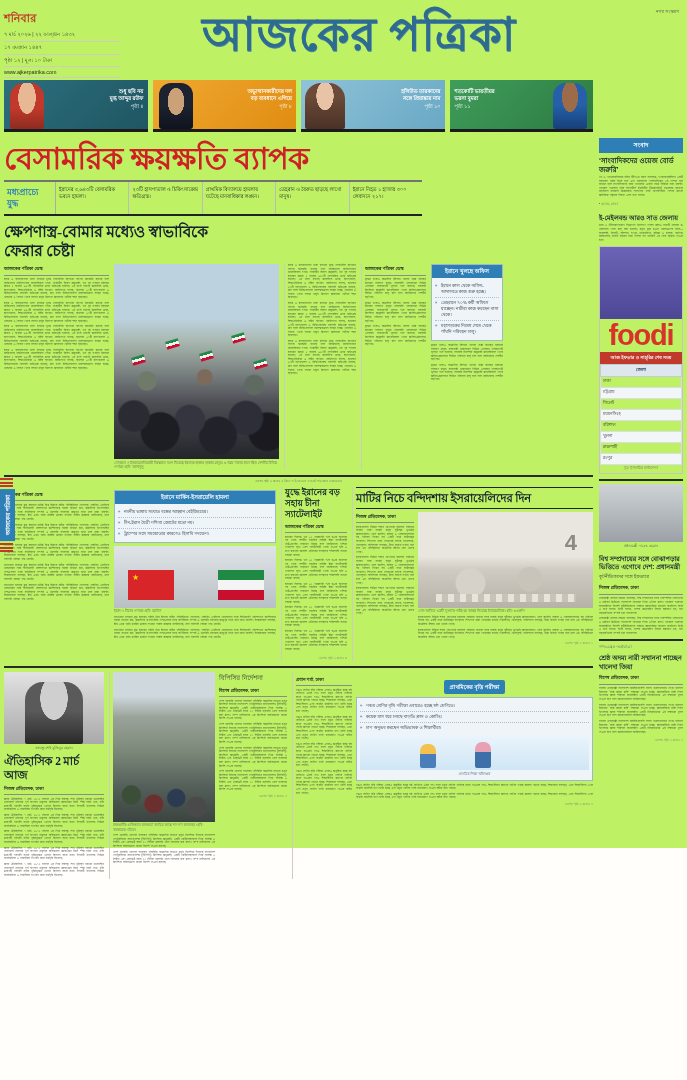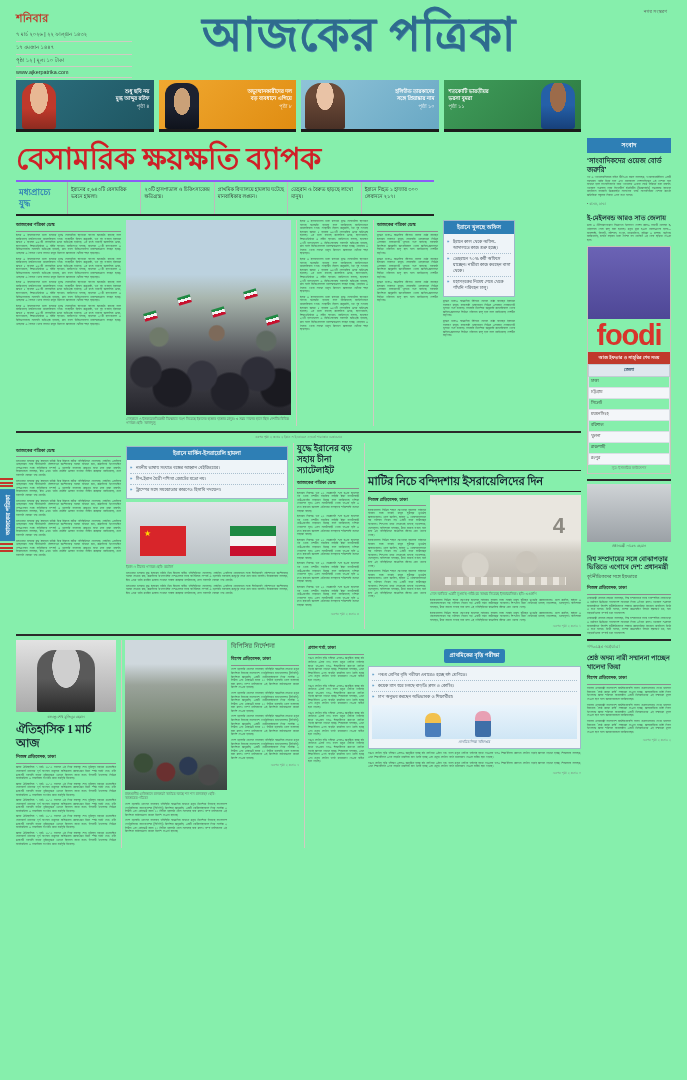--- a/index.html
+++ b/index.html
@@ -3,21 +3,21 @@
 <meta charset="utf-8">
 <style>
   * { box-sizing: border-box; margin:0; padding:0; }
   html,body { background:#f0efea; }
   body {
     width:687px; height:1080px; position:relative;
     font-family:"Liberation Sans", sans-serif;
     background:#fffefb;
     overflow:hidden;
   }
-  .page { width:687px; height:1080px; position:relative; background:#86efac; padding:0 16px; }
+  .page { width:687px; height:848px; position:relative; background:#bef264; padding:0 4px; }
 
   
   .copy { font-size:2.6px; line-height:3.6px; color:#3a3a3a; text-align:justify;
           word-spacing:0.4px; letter-spacing:0.05px; }
   .copy p { margin-bottom:2px; }
   .rule-d { height:2px; background:#2a2a2a; }
 
   
   .masthead { display:flex; align-items:flex-start; padding:6px 0 2px; position:relative; height:78px;}
   .mast-left { width:116px; padding-top:4px;}
@@ -53,21 +53,21 @@
   .p4 { background:linear-gradient(135deg,#3f9d5a,#2d7a42); }
   .p4 .face { right:6px; left:auto; background:radial-gradient(ellipse at 50% 30%, #9c6b4a 0 33%, transparent 34%),
                linear-gradient(#2560a8 48%, #17407a 100%); border-radius:13px 13px 3px 3px;}
   .p4 .ptext { right:auto; left:5px; text-align:left;}
 
   
   .lead-wrap { display:flex; gap:6px; padding-top:3px;flex-direction:column; }
   .lead-left { width:418px; }
   .lead-head { color:#cf2027; font-size:30px; font-weight:bold; letter-spacing:-0.2px;
                font-family:"Liberation Serif", serif; line-height:36px; white-space:nowrap;}
-  .bullets { display:flex; border-top:2px solid #8b5cf6; border-bottom:2px solid #222; margin-top:3px;font-family:Liberation Serif, serif; }
+  .bullets { display:flex; border-top:2px solid #737373; border-bottom:2px solid #222; margin-top:3px; }
   .bul-tag { width:52px; color:#2e7fb5; font-weight:bold; font-size:8.6px; line-height:11px;
              padding:5px 3px; border-right:1px solid #aaa; }
   .bul { flex:1; font-size:5px; line-height:7px; color:#262626; padding:4px 3px; border-right:1px solid #bbb;}
   .bul:last-child { border-right:none; }
 
   .lead-right { width:245px; }
   .lead-head2 { color:#14232e; font-size:15.5px; font-weight:bold; line-height:19px;
                 font-family:"Liberation Serif", serif; letter-spacing:-0.2px;}
 
   
@@ -239,20 +239,23 @@
               <div>মধ্যপ্রাচ্যে</div>
               <div>যুদ্ধ</div>
             </div>
             <div class="bul">ইরানের ৫,৬৪৩টি বেসামরিক ভবনে হামলা।</div>
             <div class="bul">২৩টি হাসপাতাল ও চিকিৎসাকেন্দ্র ক্ষতিগ্রস্ত।</div>
             <div class="bul">প্রাথমিক বিদ্যালয়ে হামলায় ঘটেছে মানবাধিকার লঙ্ঘন।</div>
             <div class="bul">তেহরান ও বৈরুত ছাড়ছে লাখো মানুষ।</div>
             <div class="bul">ইরানে নিহত ১ হাজার ৩০০ লেবাননে ২১৭।</div>
           </div>
         </div>
+        <div class="lead-right">
+          <div class="lead-head2">ক্ষেপণাস্ত্র-বোমার মধ্যেও স্বাভাবিকে ফেরার চেষ্টা</div>
+        </div>
       </div>
 
       <div style="display:flex; gap:5px; margin-top:4px;">
 
         <div style="width:105px;">
           <div class="byline">আজকের পত্রিকা ডেস্ক</div>
           <div class="copy">
             <p>ইরান ও ইসরায়েলের মধ্যে চলমান যুদ্ধে বেসামরিক স্থাপনায় ব্যাপক ক্ষয়ক্ষতি হয়েছে বলে জানিয়েছে জাতিসংঘের মানবাধিকার দপ্তর। সংস্থাটির হিসাব অনুযায়ী, গত দুই সপ্তাহে ইরানের অন্তত ৫ হাজার ৬৪৩টি বেসামরিক ভবন ক্ষতিগ্রস্ত হয়েছে। এর মধ্যে রয়েছে আবাসিক ভবন, হাসপাতাল, শিক্ষাপ্রতিষ্ঠান ও ধর্মীয় স্থাপনা। জাতিসংঘ বলছে, হামলায় ২৩টি হাসপাতাল ও চিকিৎসাকেন্দ্র সরাসরি ক্ষতিগ্রস্ত হয়েছে, যার ফলে চিকিৎসাসেবা মারাত্মকভাবে ব্যাহত হচ্ছে। তেহরান ও বৈরুত থেকে লাখো মানুষ নিরাপদ আশ্রয়ের খোঁজে শহর ছাড়ছেন।</p>
             <p>ইরান ও ইসরায়েলের মধ্যে চলমান যুদ্ধে বেসামরিক স্থাপনায় ব্যাপক ক্ষয়ক্ষতি হয়েছে বলে জানিয়েছে জাতিসংঘের মানবাধিকার দপ্তর। সংস্থাটির হিসাব অনুযায়ী, গত দুই সপ্তাহে ইরানের অন্তত ৫ হাজার ৬৪৩টি বেসামরিক ভবন ক্ষতিগ্রস্ত হয়েছে। এর মধ্যে রয়েছে আবাসিক ভবন, হাসপাতাল, শিক্ষাপ্রতিষ্ঠান ও ধর্মীয় স্থাপনা। জাতিসংঘ বলছে, হামলায় ২৩টি হাসপাতাল ও চিকিৎসাকেন্দ্র সরাসরি ক্ষতিগ্রস্ত হয়েছে, যার ফলে চিকিৎসাসেবা মারাত্মকভাবে ব্যাহত হচ্ছে। তেহরান ও বৈরুত থেকে লাখো মানুষ নিরাপদ আশ্রয়ের খোঁজে শহর ছাড়ছেন।</p>
             <p>ইরান ও ইসরায়েলের মধ্যে চলমান যুদ্ধে বেসামরিক স্থাপনায় ব্যাপক ক্ষয়ক্ষতি হয়েছে বলে জানিয়েছে জাতিসংঘের মানবাধিকার দপ্তর। সংস্থাটির হিসাব অনুযায়ী, গত দুই সপ্তাহে ইরানের অন্তত ৫ হাজার ৬৪৩টি বেসামরিক ভবন ক্ষতিগ্রস্ত হয়েছে। এর মধ্যে রয়েছে আবাসিক ভবন, হাসপাতাল, শিক্ষাপ্রতিষ্ঠান ও ধর্মীয় স্থাপনা। জাতিসংঘ বলছে, হামলায় ২৩টি হাসপাতাল ও চিকিৎসাকেন্দ্র সরাসরি ক্ষতিগ্রস্ত হয়েছে, যার ফলে চিকিৎসাসেবা মারাত্মকভাবে ব্যাহত হচ্ছে। তেহরান ও বৈরুত থেকে লাখো মানুষ নিরাপদ আশ্রয়ের খোঁজে শহর ছাড়ছেন।</p>
@@ -357,21 +360,21 @@
               <p>ইরানের বিরুদ্ধে গত ২১ ফেব্রুয়ারি শুরু হওয়া হামলার পর থেকে দেশটির সামরিক বাহিনী চীনা স্যাটেলাইট নেটওয়ার্কের সহায়তা নিচ্ছে বলে জানিয়েছে পশ্চিমা গোয়েন্দা সূত্র। এসব স্যাটেলাইট থেকে পাওয়া ছবি ও তথ্য ইরানের আকাশ প্রতিরক্ষা ব্যবস্থাকে শক্তিশালী করতে সাহায্য করছে।</p>
               <p>ইরানের বিরুদ্ধে গত ২১ ফেব্রুয়ারি শুরু হওয়া হামলার পর থেকে দেশটির সামরিক বাহিনী চীনা স্যাটেলাইট নেটওয়ার্কের সহায়তা নিচ্ছে বলে জানিয়েছে পশ্চিমা গোয়েন্দা সূত্র। এসব স্যাটেলাইট থেকে পাওয়া ছবি ও তথ্য ইরানের আকাশ প্রতিরক্ষা ব্যবস্থাকে শক্তিশালী করতে সাহায্য করছে।</p>
               <p>ইরানের বিরুদ্ধে গত ২১ ফেব্রুয়ারি শুরু হওয়া হামলার পর থেকে দেশটির সামরিক বাহিনী চীনা স্যাটেলাইট নেটওয়ার্কের সহায়তা নিচ্ছে বলে জানিয়েছে পশ্চিমা গোয়েন্দা সূত্র। এসব স্যাটেলাইট থেকে পাওয়া ছবি ও তথ্য ইরানের আকাশ প্রতিরক্ষা ব্যবস্থাকে শক্তিশালী করতে সাহায্য করছে।</p>
               <p>ইরানের বিরুদ্ধে গত ২১ ফেব্রুয়ারি শুরু হওয়া হামলার পর থেকে দেশটির সামরিক বাহিনী চীনা স্যাটেলাইট নেটওয়ার্কের সহায়তা নিচ্ছে বলে জানিয়েছে পশ্চিমা গোয়েন্দা সূত্র। এসব স্যাটেলাইট থেকে পাওয়া ছবি ও তথ্য ইরানের আকাশ প্রতিরক্ষা ব্যবস্থাকে শক্তিশালী করতে সাহায্য করছে।</p>
             </div>
             <div style="font-size:3.2px;color:#777;text-align:right;padding-top:2px;">এরপর পৃষ্ঠা ২ কলাম ৫</div>
           </div>
         </div>
 
         <div style="flex:1;" class="colsep">
-          <div style="padding-left:3px;margin-top:27px;">
+          <div style="padding-left:3px;">
             <div class="hl-md" style="border-top:1.5px solid #222;border-bottom:1px solid #222;padding:3px 0;">মাটির নিচে বন্দিদশায় ইসরায়েলিদের দিন</div>
             <div style="display:flex;gap:4px;margin-top:3px;">
               <div style="width:58px;">
                 <div class="byline">নিজস্ব প্রতিবেদক, ঢাকা</div>
                 <div class="copy">
                   <p>ইসরায়েলের বিভিন্ন শহরে ক্ষেপণাস্ত্র হামলার সাইরেন বাজার সঙ্গে সঙ্গেই মানুষ ছুটছেন ভূগর্ভস্থ আশ্রয়কেন্দ্রে। তেল আবিব, হাইফা ও জেরুজালেমের বহু পরিবার দিনের বড় একটি সময় কাটাচ্ছেন বাংকারে। শিশুদের জন্য সেখানেই চলছে পড়াশোনা, খেলাধুলা। বাসিন্দারা বলছেন, টানা কয়েক সপ্তাহ ধরে চলা এই পরিস্থিতিতে স্বাভাবিক জীবন প্রায় থমকে গেছে।</p>
                   <p>ইসরায়েলের বিভিন্ন শহরে ক্ষেপণাস্ত্র হামলার সাইরেন বাজার সঙ্গে সঙ্গেই মানুষ ছুটছেন ভূগর্ভস্থ আশ্রয়কেন্দ্রে। তেল আবিব, হাইফা ও জেরুজালেমের বহু পরিবার দিনের বড় একটি সময় কাটাচ্ছেন বাংকারে। শিশুদের জন্য সেখানেই চলছে পড়াশোনা, খেলাধুলা। বাসিন্দারা বলছেন, টানা কয়েক সপ্তাহ ধরে চলা এই পরিস্থিতিতে স্বাভাবিক জীবন প্রায় থমকে গেছে।</p>
                   <p>ইসরায়েলের বিভিন্ন শহরে ক্ষেপণাস্ত্র হামলার সাইরেন বাজার সঙ্গে সঙ্গেই মানুষ ছুটছেন ভূগর্ভস্থ আশ্রয়কেন্দ্রে। তেল আবিব, হাইফা ও জেরুজালেমের বহু পরিবার দিনের বড় একটি সময় কাটাচ্ছেন বাংকারে। শিশুদের জন্য সেখানেই চলছে পড়াশোনা, খেলাধুলা। বাসিন্দারা বলছেন, টানা কয়েক সপ্তাহ ধরে চলা এই পরিস্থিতিতে স্বাভাবিক জীবন প্রায় থমকে গেছে।</p>
                 </div>
               </div>
@@ -394,21 +397,21 @@
 
       <div class="rule-d" style="margin:5px 0 4px;"></div>
 
       <div style="display:flex; gap:5px;">
 
         <div style="width:100px;">
           <div class="portrait bw" style="height:72px;">
             <div class="head"></div>
           </div>
           <div class="pcap">বঙ্গবন্ধু শেখ মুজিবুর রহমান</div>
-          <div class="hl-md">ঐতিহাসিক 1 মার্চ আজ</div>
+          <div class="hl-md">ঐতিহাসিক 2 মার্চ আজ</div>
           <div class="byline" style="margin-top:2px;">নিজস্ব প্রতিবেদক, ঢাকা</div>
           <div class="copy">
             <p>আজ ঐতিহাসিক ৭ মার্চ। ১৯৭১ সালের এই দিনে বঙ্গবন্ধু শেখ মুজিবুর রহমান তৎকালীন রেসকোর্স ময়দানে পূর্ব বাংলার মানুষের স্বাধীনতার আকাঙ্ক্ষা নিয়ে স্পষ্ট বার্তা দেন। তাঁর ভাষণটি পরবর্তী সময়ে মুক্তিযুদ্ধের প্রেরণা হিসেবে কাজ করে। দিবসটি উপলক্ষে বিভিন্ন রাজনৈতিক ও সামাজিক সংগঠন নানা কর্মসূচি নিয়েছে।</p>
             <p>আজ ঐতিহাসিক ৭ মার্চ। ১৯৭১ সালের এই দিনে বঙ্গবন্ধু শেখ মুজিবুর রহমান তৎকালীন রেসকোর্স ময়দানে পূর্ব বাংলার মানুষের স্বাধীনতার আকাঙ্ক্ষা নিয়ে স্পষ্ট বার্তা দেন। তাঁর ভাষণটি পরবর্তী সময়ে মুক্তিযুদ্ধের প্রেরণা হিসেবে কাজ করে। দিবসটি উপলক্ষে বিভিন্ন রাজনৈতিক ও সামাজিক সংগঠন নানা কর্মসূচি নিয়েছে।</p>
             <p>আজ ঐতিহাসিক ৭ মার্চ। ১৯৭১ সালের এই দিনে বঙ্গবন্ধু শেখ মুজিবুর রহমান তৎকালীন রেসকোর্স ময়দানে পূর্ব বাংলার মানুষের স্বাধীনতার আকাঙ্ক্ষা নিয়ে স্পষ্ট বার্তা দেন। তাঁর ভাষণটি পরবর্তী সময়ে মুক্তিযুদ্ধের প্রেরণা হিসেবে কাজ করে। দিবসটি উপলক্ষে বিভিন্ন রাজনৈতিক ও সামাজিক সংগঠন নানা কর্মসূচি নিয়েছে।</p>
             <p>আজ ঐতিহাসিক ৭ মার্চ। ১৯৭১ সালের এই দিনে বঙ্গবন্ধু শেখ মুজিবুর রহমান তৎকালীন রেসকোর্স ময়দানে পূর্ব বাংলার মানুষের স্বাধীনতার আকাঙ্ক্ষা নিয়ে স্পষ্ট বার্তা দেন। তাঁর ভাষণটি পরবর্তী সময়ে মুক্তিযুদ্ধের প্রেরণা হিসেবে কাজ করে। দিবসটি উপলক্ষে বিভিন্ন রাজনৈতিক ও সামাজিক সংগঠন নানা কর্মসূচি নিয়েছে।</p>
             <p>আজ ঐতিহাসিক ৭ মার্চ। ১৯৭১ সালের এই দিনে বঙ্গবন্ধু শেখ মুজিবুর রহমান তৎকালীন রেসকোর্স ময়দানে পূর্ব বাংলার মানুষের স্বাধীনতার আকাঙ্ক্ষা নিয়ে স্পষ্ট বার্তা দেন। তাঁর ভাষণটি পরবর্তী সময়ে মুক্তিযুদ্ধের প্রেরণা হিসেবে কাজ করে। দিবসটি উপলক্ষে বিভিন্ন রাজনৈতিক ও সামাজিক সংগঠন নানা কর্মসূচি নিয়েছে।</p>
           </div>
         </div>
 

